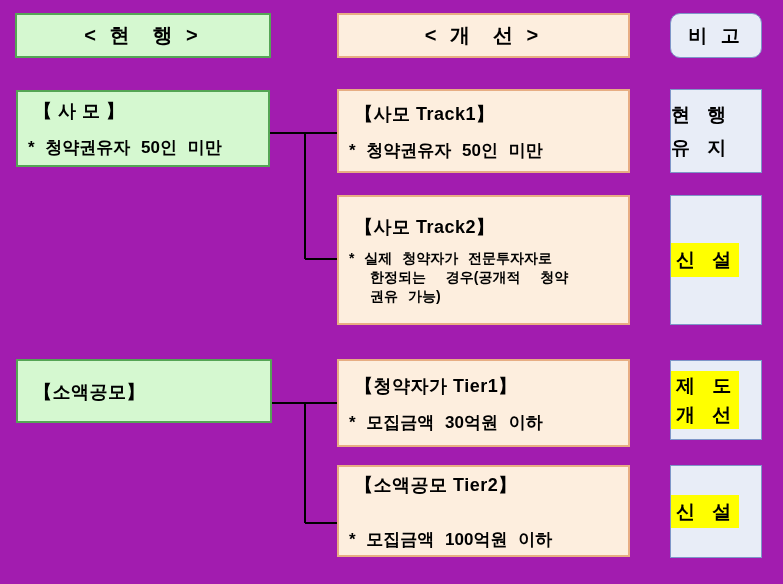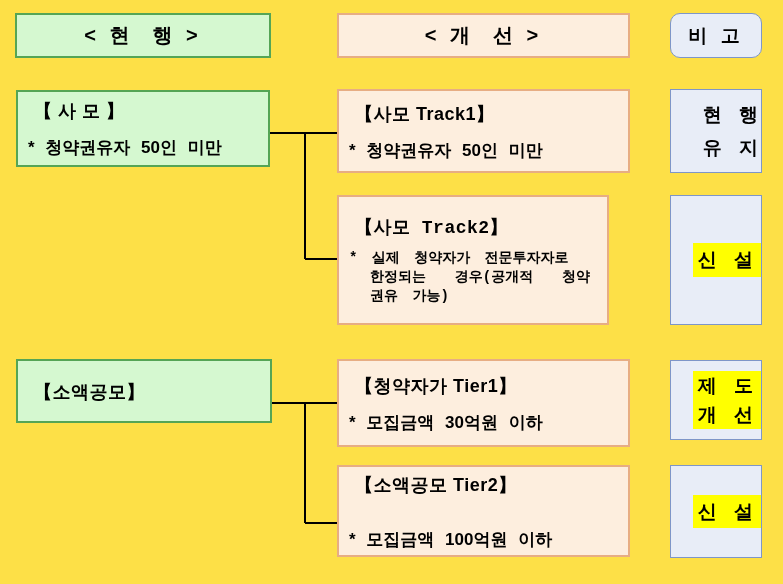--- a/index.html
+++ b/index.html
@@ -1,20 +1,20 @@
 <!DOCTYPE html>
 <html><head>
 <meta charset="utf-8">
 <style>
   html, body { margin: 0; padding: 0; background: #ffffff; }
   .canvas {
     position: relative;
     width: 783px;
     height: 584px;
-    background: #fde047;
+    background: #a21caf;
     font-family: "Liberation Sans", "DejaVu Sans", sans-serif;
     font-weight: bold;
     color: #000000;
     overflow: hidden;
   }
   .connectors { position: absolute; left: 0; top: 0; }
   .box { position: absolute; box-sizing: border-box; }
   .green { background: #d5f8d0; border: 2px solid #55a555; }
   .cream { background: #fdeede; border: 2px solid #e7ad83; }
   .blue  { background: #e8edf7; border: 1px solid #7e96c8; }
@@ -25,21 +25,21 @@
   .content {
     display: flex; flex-direction: column; justify-content: center;
     padding: 4px 6px 3px 10px;
   }
   .title { font-size: 18px; white-space: pre; letter-spacing: 0.5px; padding-left: 6px; }
   .bullet { font-size: 17px; white-space: pre; word-spacing: 6px; margin-top: 13px; }
   .bullet-line { font-size: 14px; white-space: pre; word-spacing: 6px; line-height: 1.35; }
   .bullet-first { margin-top: 10px; }
   .bullet-cont { margin-left: 21px; }
   .remark {
-    display: flex; flex-direction: column; align-items: flex-end; justify-content: center;
+    display: flex; flex-direction: column; align-items: flex-start; justify-content: center;
     font-size: 19px; letter-spacing: 3px; word-spacing: 6px;
     white-space: pre; line-height: 1.75; text-align: center;
   }
   .hl { background: #ffff00; padding: 0 5px; }
   .remark .line { display: block; }
 </style>
 </head>
 <body>
 
 <div class="canvas">
@@ -63,21 +63,21 @@
   <div class="box cream content" style="left:337px; top:89px; width:293px; height:84px;">
     <div class="title">【사모 Track1】</div>
     <div class="bullet">* 청약권유자 50인 미만</div>
   </div>
 
   <div class="box blue remark" style="left:670px; top:89px; width:92px; height:84px;">
     <span class="line">현 행</span>
     <span class="line">유 지</span>
   </div>
 
-  <div class="box cream content" style="left:337px; top:195px; width:272px; height:130px;font-family:Liberation Mono, monospace;">
+  <div class="box cream content" style="left:337px; top:195px; width:293px; height:130px;">
     <div class="title">【사모 Track2】</div>
     <div class="bullet-line bullet-first">* 실제 청약자가 전문투자자로</div>
     <div class="bullet-line bullet-cont">한정되는  경우(공개적  청약</div>
     <div class="bullet-line bullet-cont">권유 가능)</div>
   </div>
 
   <div class="box blue remark" style="left:670px; top:195px; width:92px; height:130px;">
     <span class="line hl">신 설</span>
   </div>
 

